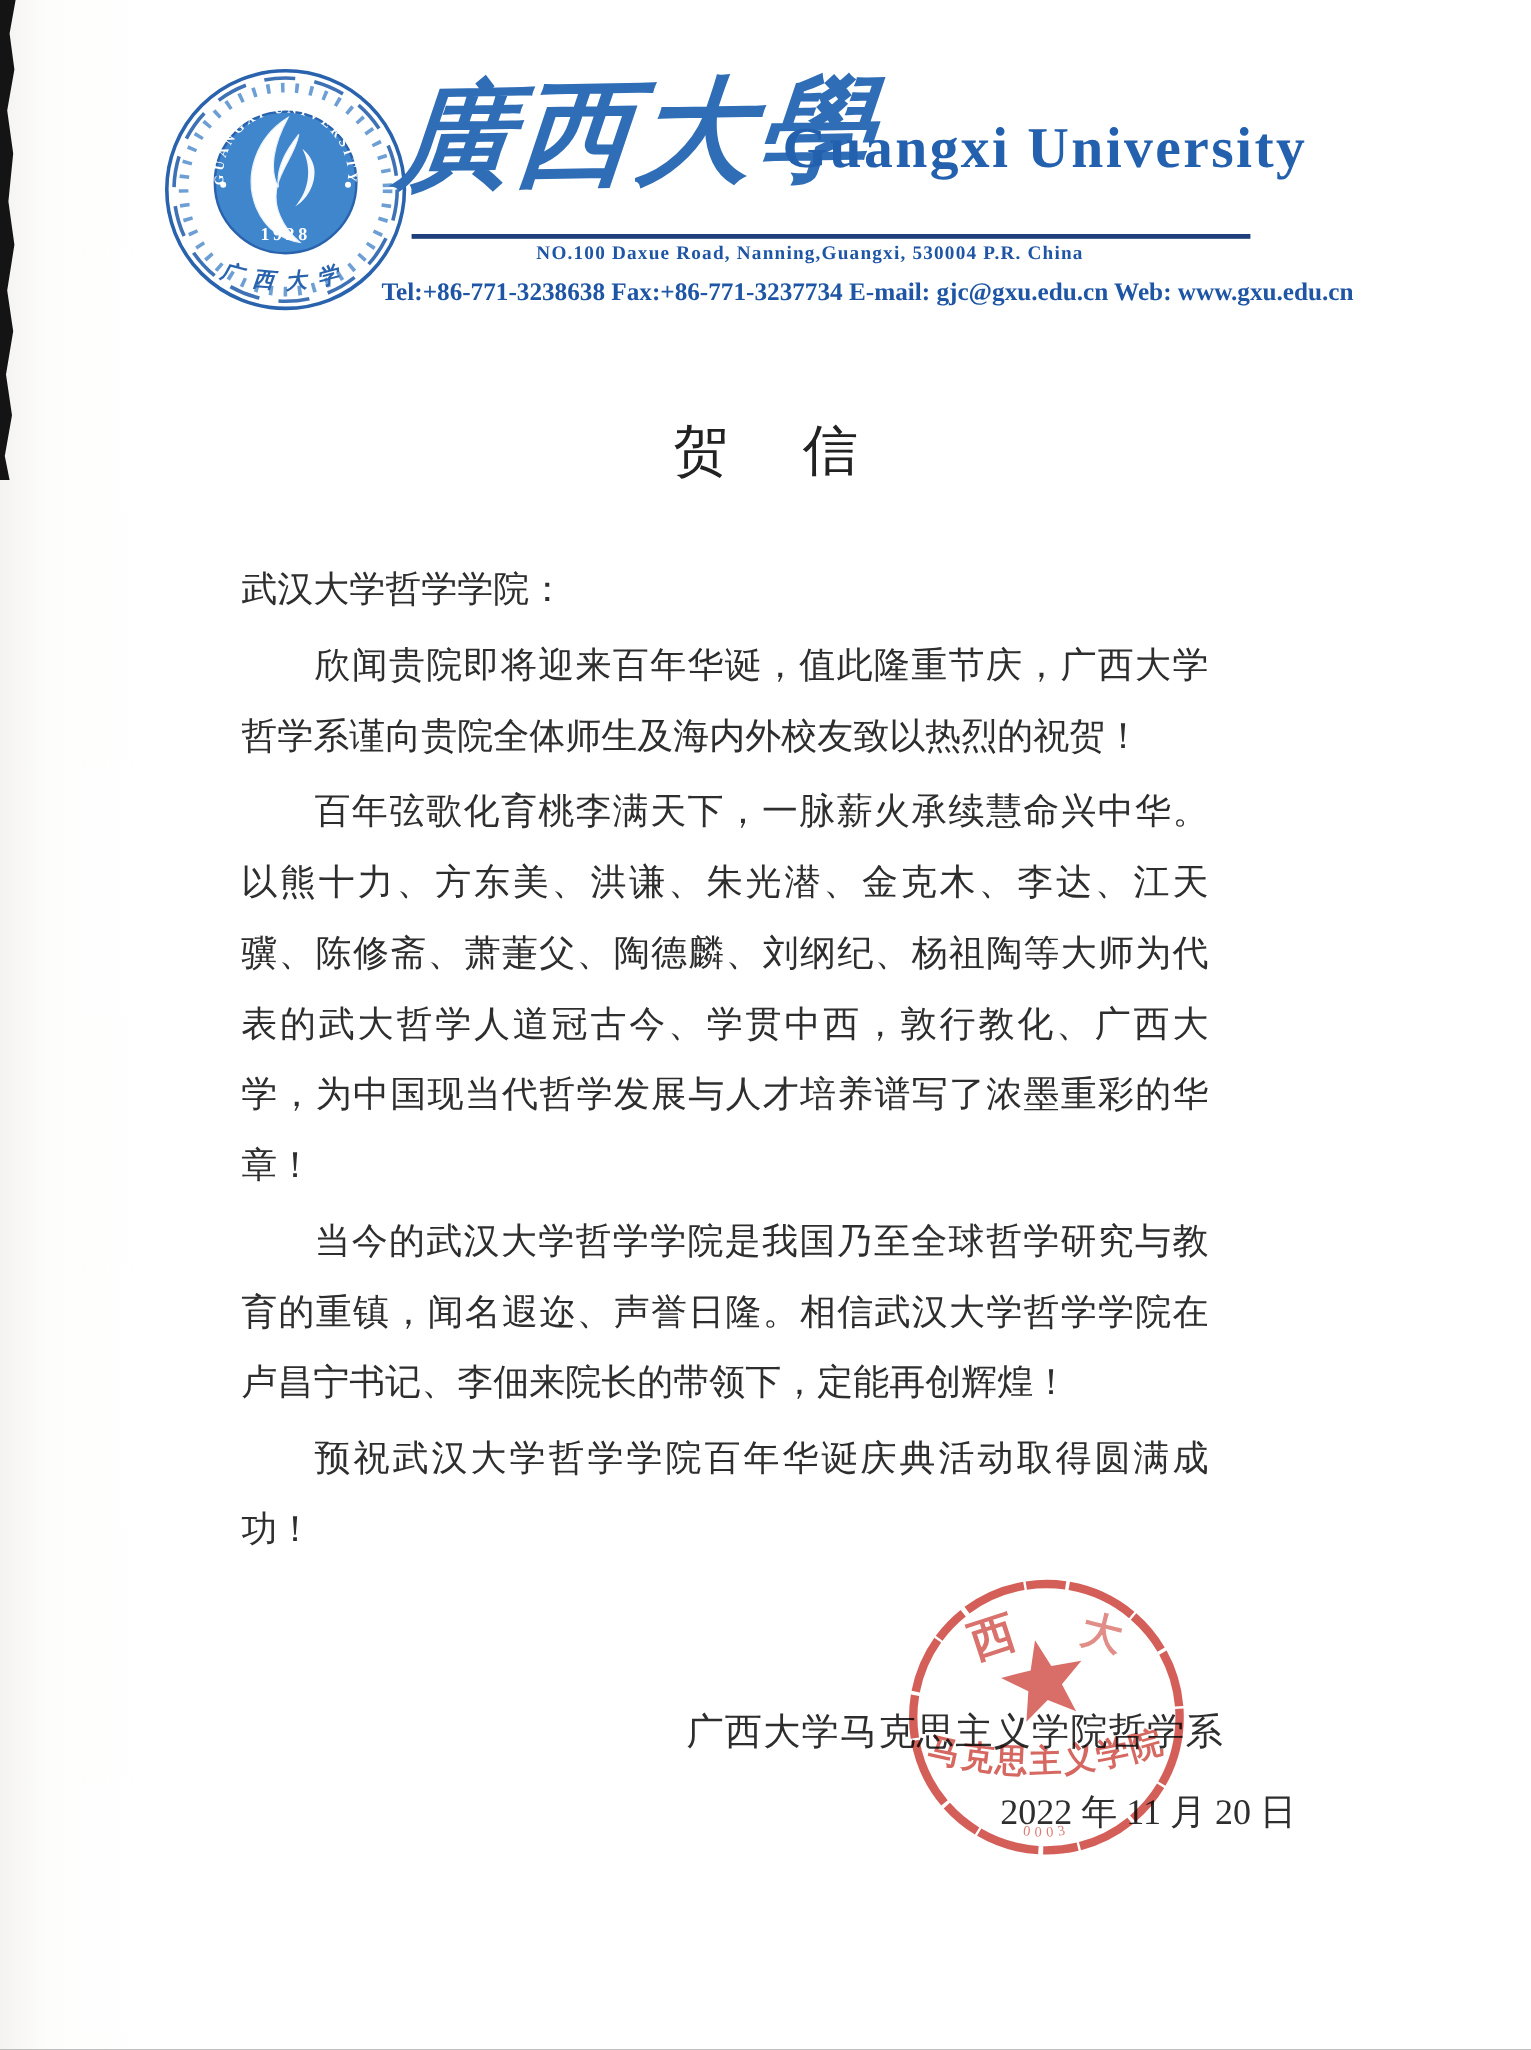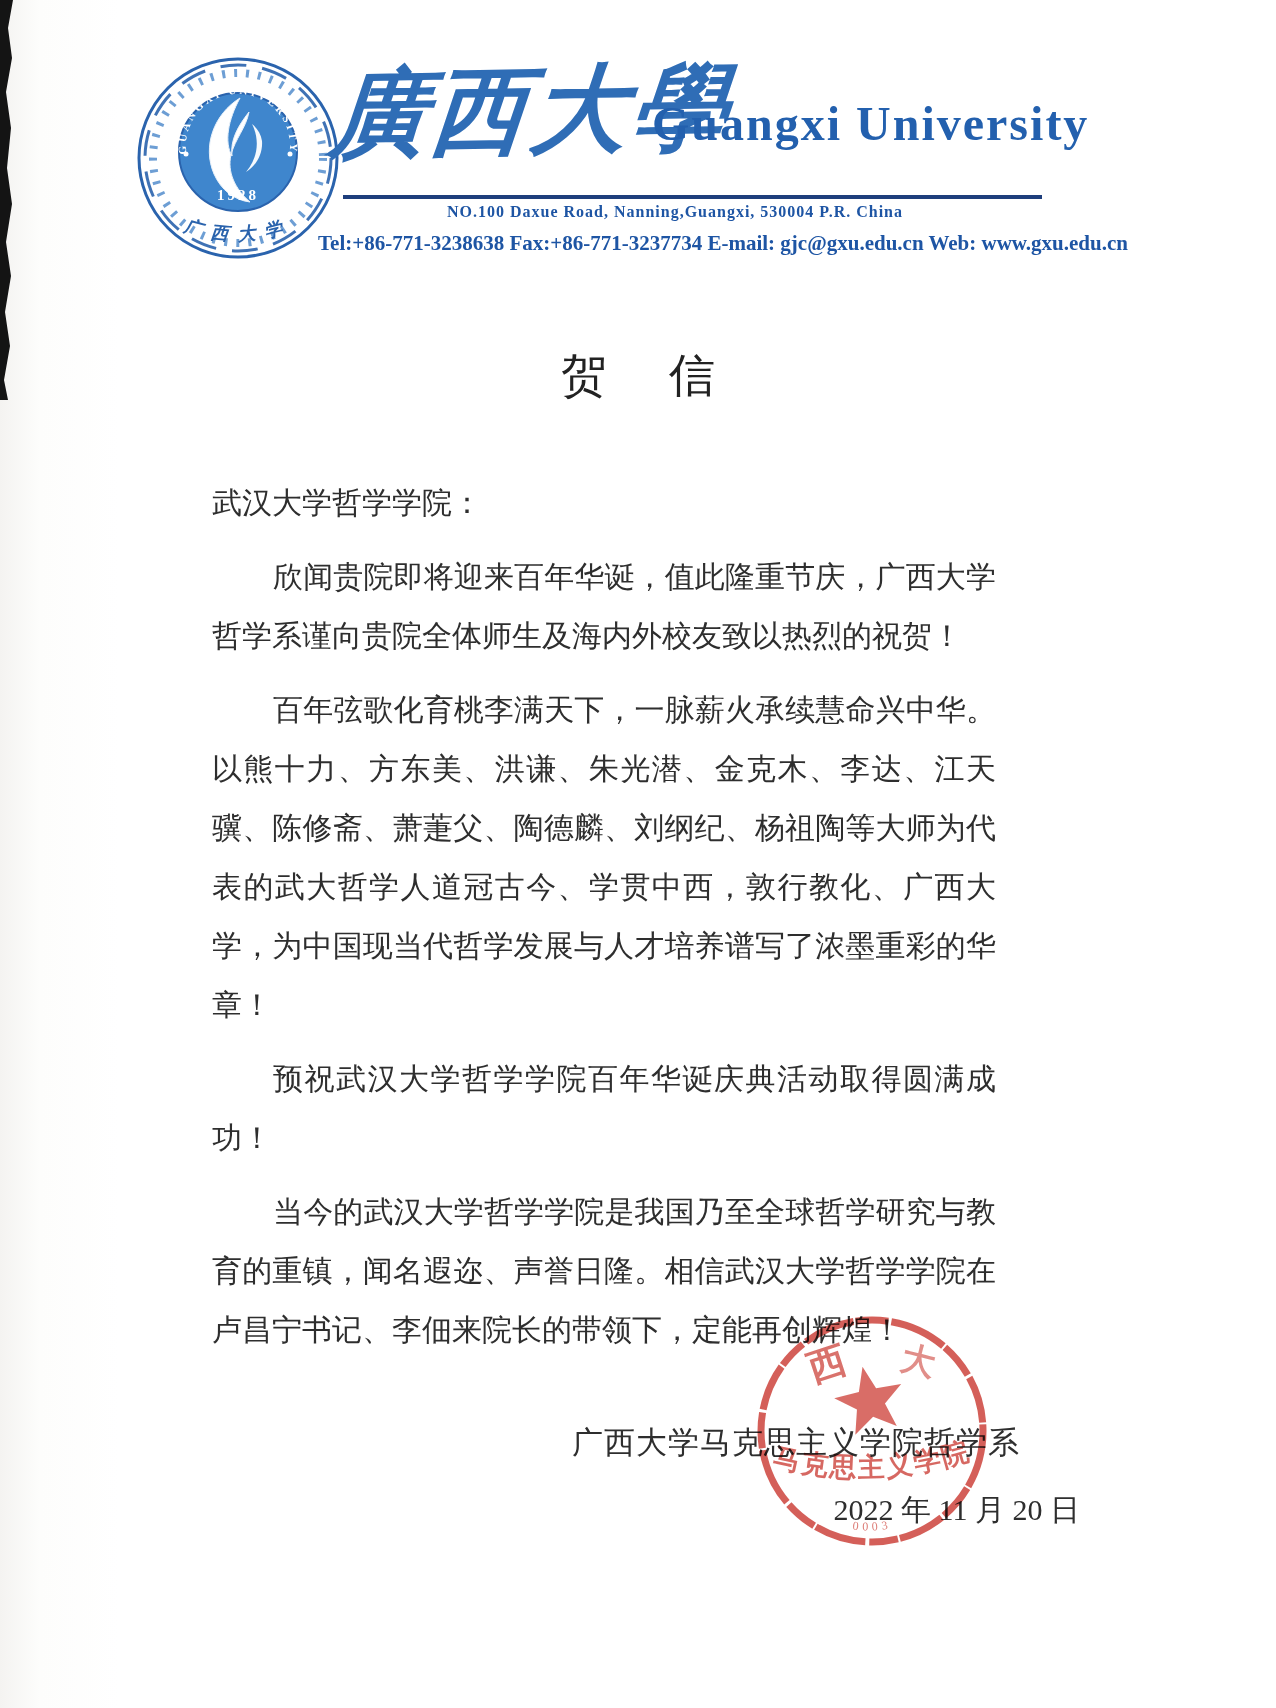--- a/index.html
+++ b/index.html
@@ -44,21 +44,21 @@
   .letter-title{
     position:absolute;left:0;top:345px;width:1276px;
     text-align:center;font-size:46px;font-weight:normal;color:#222;
     letter-spacing:62px;text-indent:62px;
   }
   .letter-body{
     position:absolute;left:197px;top:458px;width:814px;
     font-size:30px;line-height:59px;color:#2e2e2e;
     text-align:justify;
   }
-  .letter-body p{margin:15px;text-indent:61px;}
+  .letter-body p{margin:4px;text-indent:61px;}
   .letter-body p.addressee{text-indent:0;}
   .signature{
     position:absolute;left:0;top:1422px;width:1020px;
     text-align:right;font-size:31px;color:#2e2e2e;letter-spacing:1px;
     white-space:nowrap;
   }
   .letter-date{
     position:absolute;left:680px;top:1490px;width:400px;
     text-align:right;font-size:30px;color:#2e2e2e;white-space:nowrap;
   }
@@ -107,22 +107,22 @@
   <div class="addr1">NO.100 Daxue  Road, Nanning,Guangxi, 530004 P.R. China</div>
   <div class="addr2">Tel:+86-771-3238638 Fax:+86-771-3237734 E-mail: gjc@gxu.edu.cn  Web: www.gxu.edu.cn</div>
 
   <div class="letter-title">贺信</div>
 
   <div class="letter-body">
     <p class="addressee">武汉大学哲学学院：</p>
 
   <p>欣闻贵院即将迎来百年华诞，值此隆重节庆，广西大学哲学系谨向贵院全体师生及海内外校友致以热烈的祝贺！</p>
       <p>百年弦歌化育桃李满天下，一脉薪火承续慧命兴中华。以熊十力、方东美、洪谦、朱光潜、金克木、李达、江天骥、陈修斋、萧萐父、陶德麟、刘纲纪、杨祖陶等大师为代表的武大哲学人道冠古今、学贯中西，敦行教化、广西大学，为中国现当代哲学发展与人才培养谱写了浓墨重彩的华章！</p>
+      <p>当今的武汉大学哲学学院是我国乃至全球哲学研究与教育的重镇，闻名遐迩、声誉日隆。相信武汉大学哲学学院在卢昌宁书记、李佃来院长的带领下，定能再创辉煌！</p>
       <p>预祝武汉大学哲学学院百年华诞庆典活动取得圆满成功！</p>
-      <p>当今的武汉大学哲学学院是我国乃至全球哲学研究与教育的重镇，闻名遐迩、声誉日隆。相信武汉大学哲学学院在卢昌宁书记、李佃来院长的带领下，定能再创辉煌！</p>
     </div>
 
   <div class="signature">广西大学马克思主义学院哲学系</div>
   <div class="letter-date">2022 年 11 月 20 日</div>
 
   <svg class="seal" viewBox="0 0 242 242">
     <circle cx="121" cy="121" r="111" fill="none" stroke="#c9332a" stroke-width="7" stroke-dasharray="58 2 36 3 47 2 29 4 52 2 33 3" opacity="0.85"></circle>
     <polygon opacity="0.78" fill="#c9332a" transform="translate(119,92) rotate(-12)" points="0,-36 8.8,-12.1 34.2,-11.1 14.3,4.6 21.2,29.1 0,15 -21.2,29.1 -14.3,4.6 -34.2,-11.1 -8.8,-12.1"></polygon>
     <text x="62" y="72" font-size="38" fill="#c9332a" opacity="0.75" transform="rotate(-18 62 72)" font-weight="bold">西</text>
     <text x="148" y="58" font-size="34" fill="#c9332a" opacity="0.6" transform="rotate(14 148 58)" font-weight="bold">大</text>

